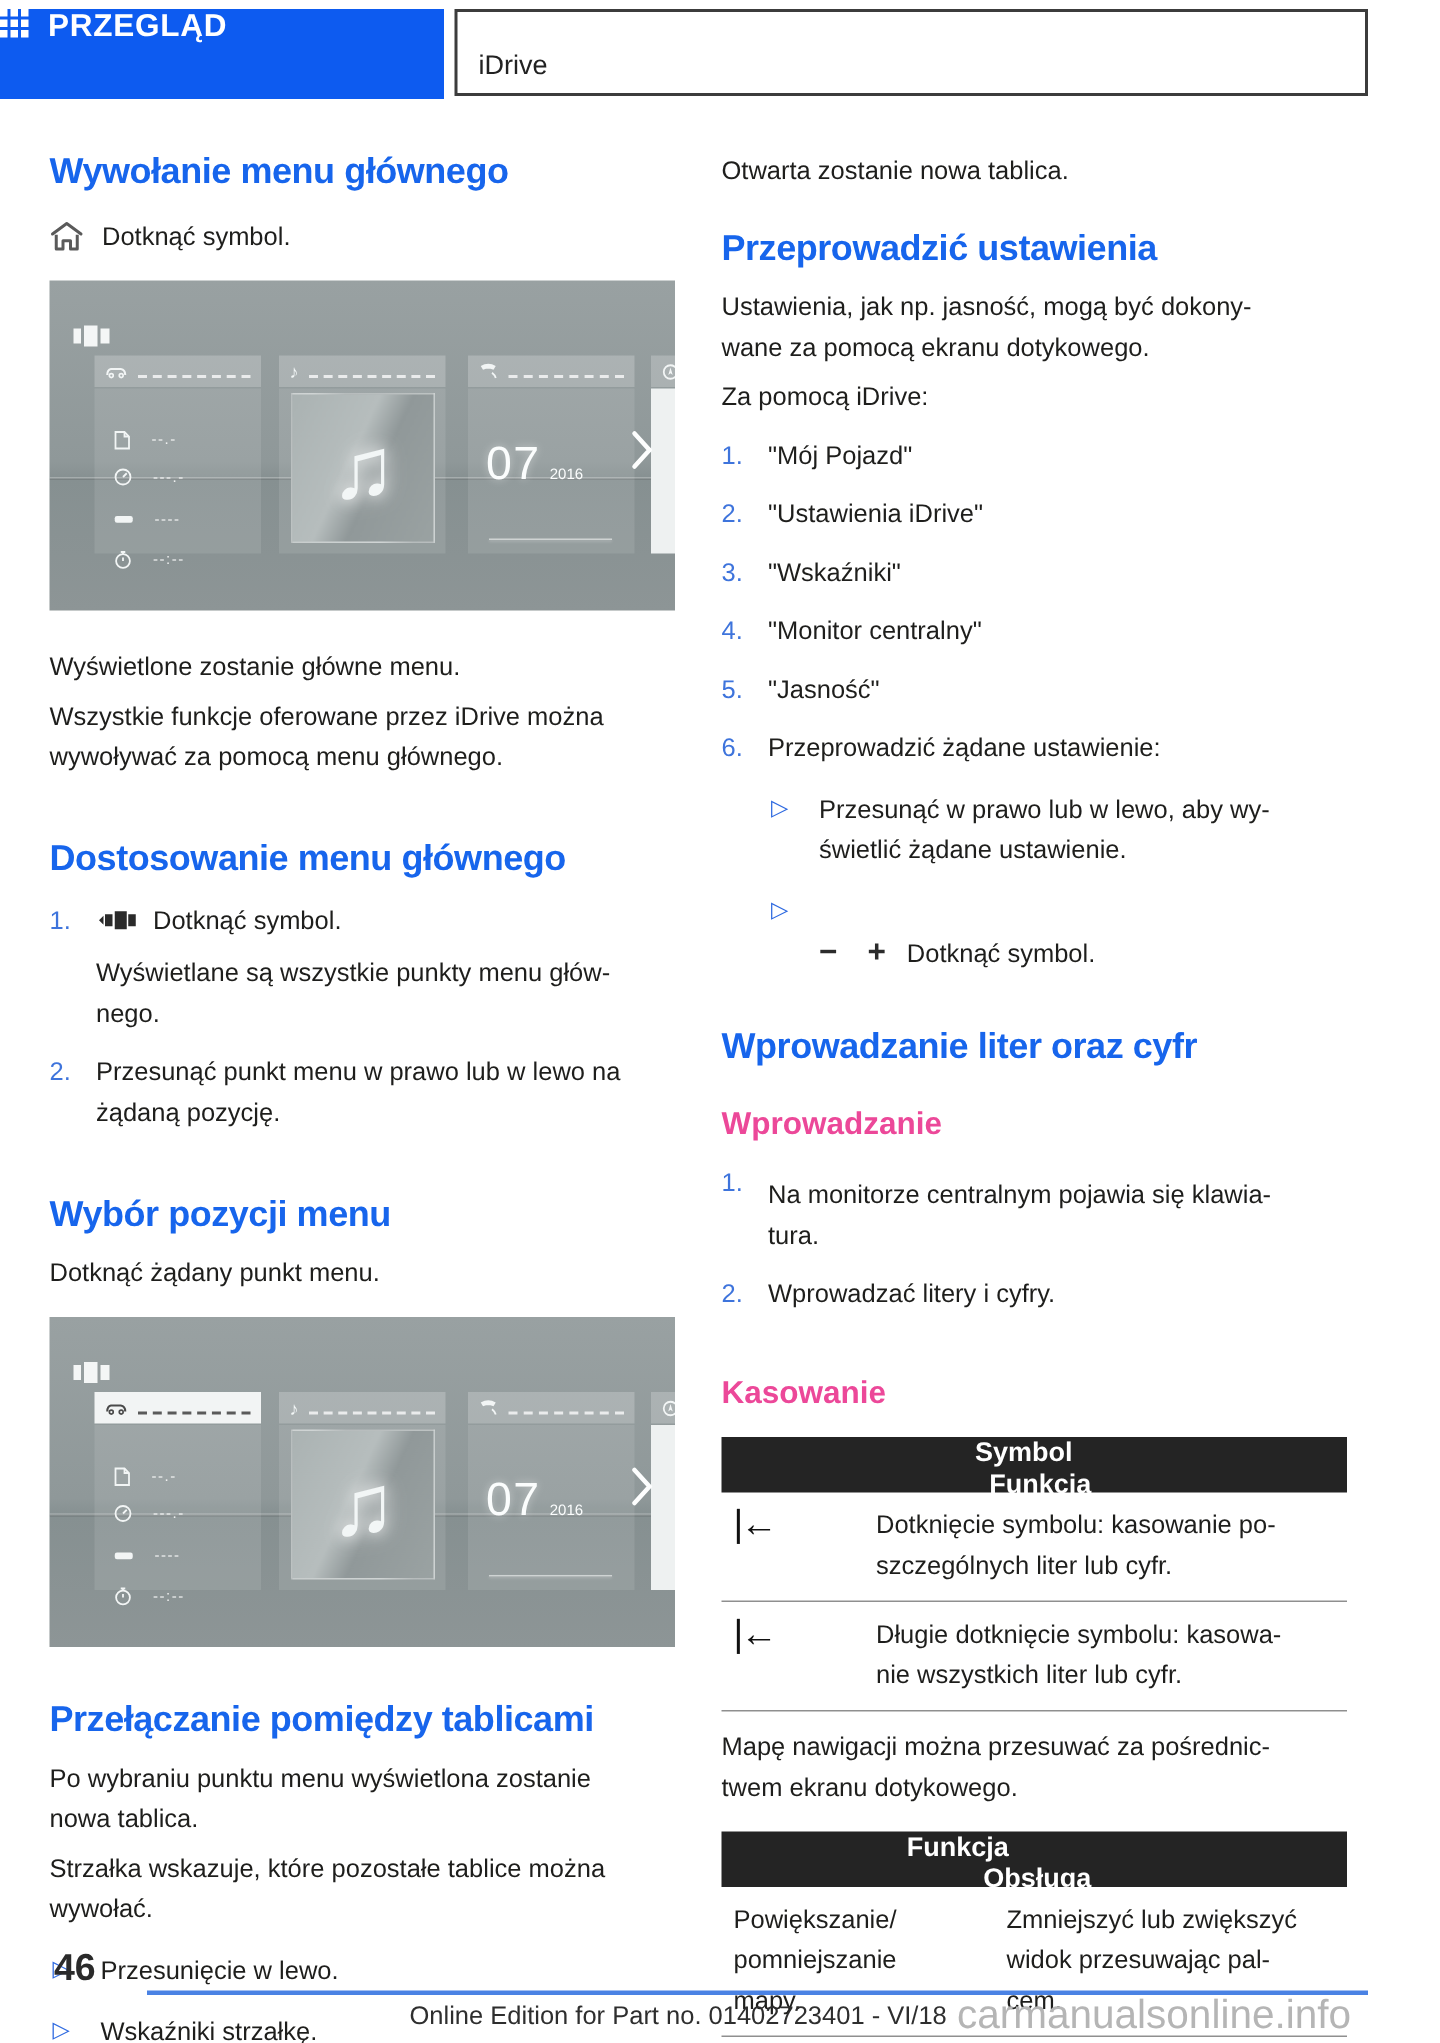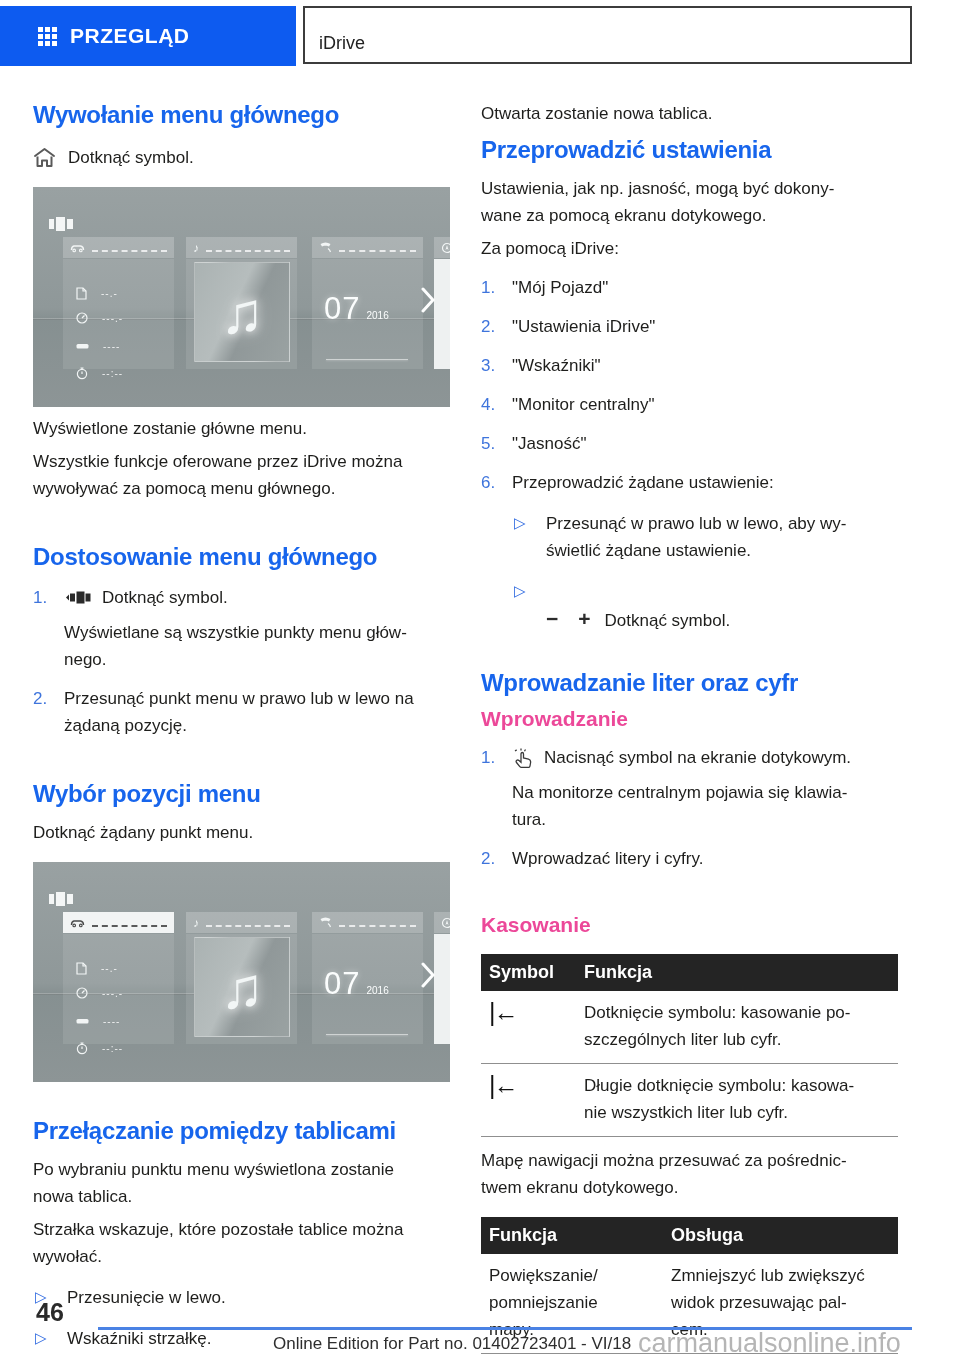--- a/index.html
+++ b/index.html
@@ -4,55 +4,55 @@
 <style>
   * { margin:0; padding:0; box-sizing:border-box; }
   html,body { width:960px; }
   body {
     position:relative; width:960px; height:1362px; background:#ffffff;
     font-family:"Liberation Sans", sans-serif; color:#1e1e1c; overflow:hidden;
   }
   
   .hdr-badge {
     position:absolute; left:0; top:6px; width:296px; height:60px;
-    background:#0d5bf0; color:#fff; display:flex; align-items:center; gap:13px;
-    padding-left:38px; font-size:21px; font-weight:bold; letter-spacing:.5px;
+    background:#0d5bf0; color:#fff; display:flex; align-items:flex-start; gap:13px;
+    font-size:21px; font-weight:bold; letter-spacing:.5px;
   }
   .grid-ic { display:grid; grid-template-columns:repeat(3,5px); grid-template-rows:repeat(3,5px); gap:2px; }
   .grid-ic i { background:#fff; }
   .hdr-tab {
     position:absolute; left:303px; top:6px; width:609px; height:58px;
     border:2px solid #3c3c3c; background:#fff; display:flex; align-items:flex-end;
     padding:0 0 8px 14px; font-size:18px; color:#222;
   }
   
   .col { position:absolute; width:417px; top:100px; }
   .col-l { left:33px; }
   .col-r { left:481px; }
   h1 { color:#1765ec; font-size:24px; line-height:30px; font-weight:bold; letter-spacing:-.3px; }
   h2 { color:#ec4899; font-size:21px; line-height:26px; font-weight:bold; }
   p, .txt { font-size:17px; line-height:27px; white-space:pre-line; }
-  .mt6{margin-top:6px}.mt10{margin-top:10px}.mt14{margin-top:14px}.mt24{margin-top:8px}.mt28{margin-top:40px}.mt34{margin-top:34px}
+  .mt6{margin-top:6px}.mt10{margin-top:10px}.mt14{margin-top:14px}.mt24{margin-top:24px}.mt28{margin-top:40px}.mt34{margin-top:34px}
   .iconline { display:flex; align-items:center; gap:12px; font-size:17px; }
   .oli { display:flex; margin-top:12px; }
   .oli .num { width:31px; flex:none; color:#3e74dc; font-size:17px; line-height:27px; }
   .oli .li-body { flex:1; font-size:17px; line-height:27px; }
   .li-first { display:flex; align-items:center; gap:10px; }
   .subtxt { margin-top:8px; }
   .bullet { display:flex; margin-top:14px; }
   .bullet .tri { width:34px; flex:none; color:#2f6ae0; font-size:15px; line-height:26px; padding-left:2px; }
   .bullet .b-body { flex:1; font-size:17px; line-height:27px; white-space:pre-line; }
   .bullet.indent { margin-left:31px; }
   .bullet.indent .b-body { }
   .mp { font-weight:bold; font-size:21px; color:#2b2b2b; }
   .mp.minus { margin-right:20px; }
   .mp.plus { margin-right:14px; }
   
   .tbl { width:417px; margin-top:16px; }
-  .tbl .thead { background:#242424; color:#fff; display:flex; height:37px; align-items:center; font-weight:bold; font-size:18px; }
+  .tbl .thead { background:#242424; color:#fff; display:flex; height:37px; align-items:center; font-weight:bold; font-size:18px;flex-direction:column; }
   .tbl .trow { display:flex; border-bottom:1px solid #8f8f8f; padding:8px 0 10px 0; }
   .c1a { width:95px; flex:none; padding-left:8px; }
   .c2a { flex:1; padding-left:8px; }
   .c1b { width:186px; flex:none; padding-left:8px; }
   .c2b { flex:1; padding-left:4px; }
   .cell { font-size:17px; line-height:27px; white-space:pre-line; }
   .bksp { font-size:25px; letter-spacing:-2px; color:#111; line-height:27px; }
   
   .screen { position:relative; width:417px; height:220px; overflow:hidden; margin-top:16px;
     background:linear-gradient(#99a1a2 0%, #8f9899 55%, #869091 60%, #8d9596 100%); }
@@ -394,27 +394,20 @@
       <span class="mp minus">−</span><span class="mp plus">+</span><span>Dotknąć symbol.</span>
     </div>
   </div>
 
   <h1 class="mt34">Wprowadzanie liter oraz cyfr</h1>
   <h2 class="mt24">Wprowadzanie</h2>
 
   <div class="oli">
     <span class="num">1.</span>
     <div class="li-body">
-      <div class="li-first">
-        <svg width="22" height="20" viewBox="0 0 22 20">
-            <path d="M3 3 L6 1 M9 0.5 L9 3 M13.5 1.5 L12 4" stroke="#3a3a3a" stroke-width="1.3" stroke-dasharray="2 1.6" fill="none"></path>
-            <path d="M9 6 Q9 4.5 10.3 4.5 Q11.5 4.5 11.5 6 L11.5 10 L16.5 11.2 Q19 12 18.6 14.5 L18 18 Q17.8 19.5 16 19.5 L10 19.5 Q8.6 19.5 7.6 18.3 L4.5 14.5 Q3.6 13.2 4.8 12.3 Q5.8 11.6 7 12.6 L9 14.3 Z" fill="none" stroke="#3a3a3a" stroke-width="1.3"></path>
-          </svg>
-        <span>Nacisnąć symbol na ekranie dotykowym.</span>
-      </div>
       <div class="subtxt txt">Na monitorze centralnym pojawia się klawia-
 tura.</div>
     </div>
   </div>
   <div class="oli">
     <span class="num">2.</span>
     <div class="li-body">Wprowadzać litery i cyfry.</div>
   </div>
 
   <h2 class="mt28">Kasowanie</h2>

